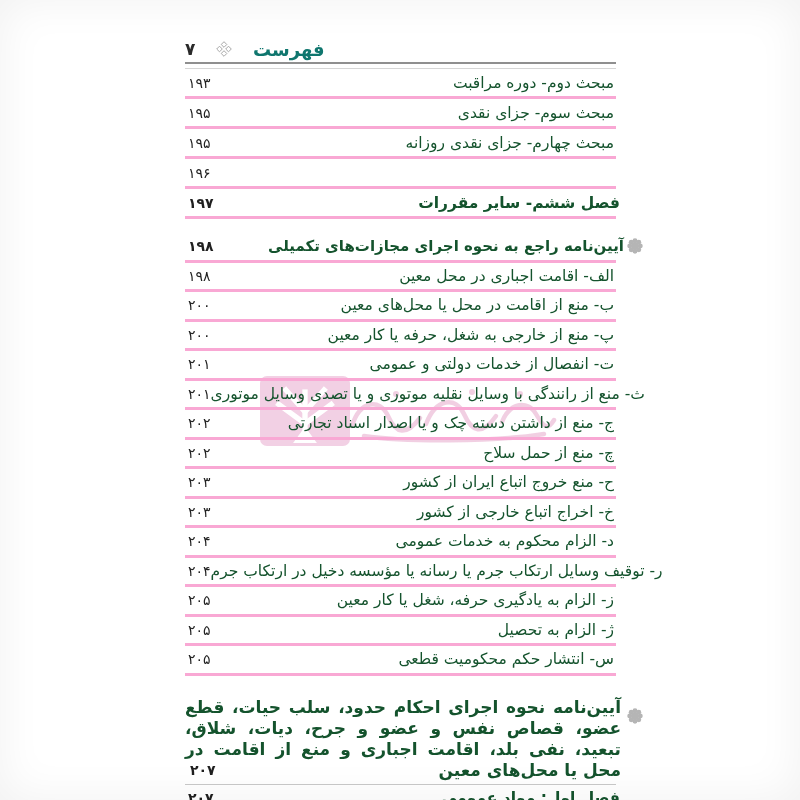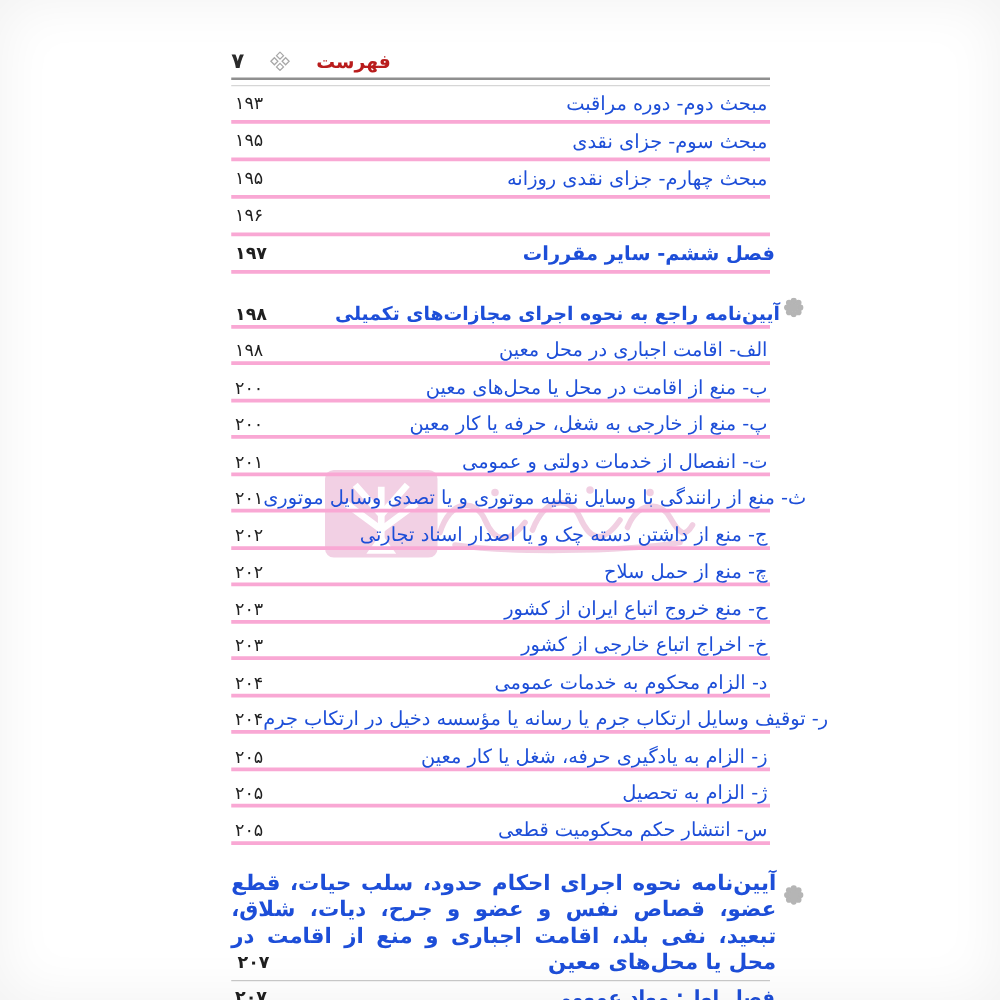--- a/index.html
+++ b/index.html
@@ -21,41 +21,41 @@
   .wm-script{position:absolute;left:344px;top:384px;opacity:.8;filter:blur(.4px);}
 
   
   .toc{position:absolute;left:185px;top:0;width:458px;z-index:1;padding-top:36px;}
 
   .toc-header{
     display:flex;align-items:center;height:26px;margin-bottom:0;
   }
   .hdr-num{font-size:17px;font-weight:bold;color:#2a2a2a;min-width:14px;}
   .hdr-orn{margin-left:17px;margin-right:21px;display:inline-flex;align-items:center;}
-  .hdr-title{font-size:15px;font-weight:bold;color:#b91c1c;direction:rtl;}
+  .hdr-title{font-size:18px;font-weight:bold;color:#0f766e;direction:rtl;}
 
   .head-rule{
     width:431px;height:4px;
     border-top:2px solid #8f8f8f;border-bottom:1px solid #d6d6d6;
   }
 
   .toc-section{width:431px;}
   .sec-b{margin-top:14px;}
   .sec-c{margin-top:19px;}
 
   .toc-row{
     position:relative;width:431px;height:27px;
     display:flex;align-items:center;justify-content:space-between;
     border-bottom:3px solid #f9a8d4;
   }
-  .sec-b .toc-row{height:26.5px;align-items:flex-end;}
+  .sec-b .toc-row{height:26.5px;}
   .row-page{font-size:14px;padding-left:3px;color:#1f1f1f;white-space:nowrap;}
   .row-title{
     font-size:15.5px;direction:rtl;text-align:right;white-space:nowrap;
-    padding-right:2px;color:#1d4ed8;
+    padding-right:2px;color:#14532d;
   }
   .toc-row.chapter .row-title{font-weight:bold;margin-right:-6px;text-align:center;}
   .toc-row.chapter .row-page{font-weight:bold;}
   .toc-row.regulation .row-title{font-weight:bold;font-size:15px;margin-right:-10px;}
   .toc-row.regulation .row-page{font-weight:bold;}
   .flower{position:absolute;right:-27px;top:50%;margin-top:-8px;line-height:0;}
 
   .toc-row.regulation-multiline{
     height:auto;display:block;border-bottom:1px solid #c9c9c9;
     padding:2px 0 3px 0;

